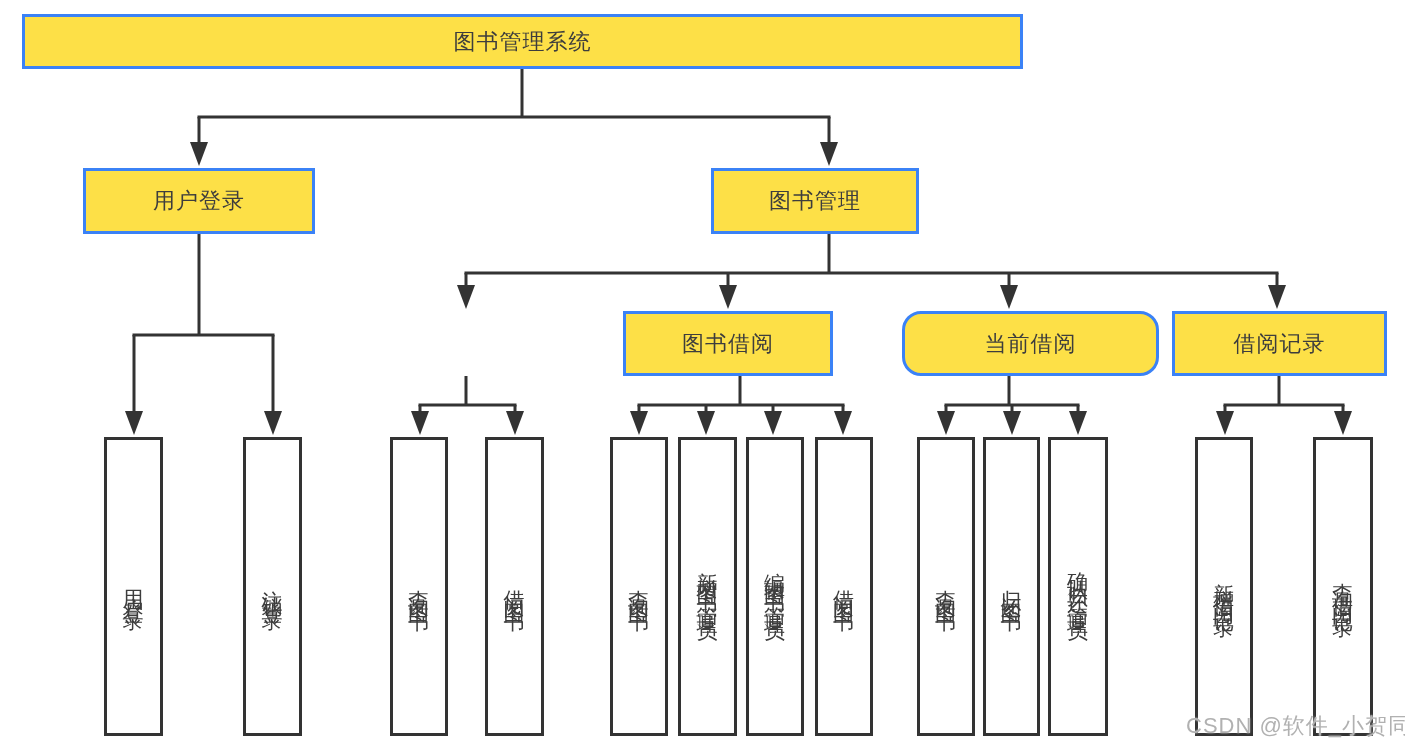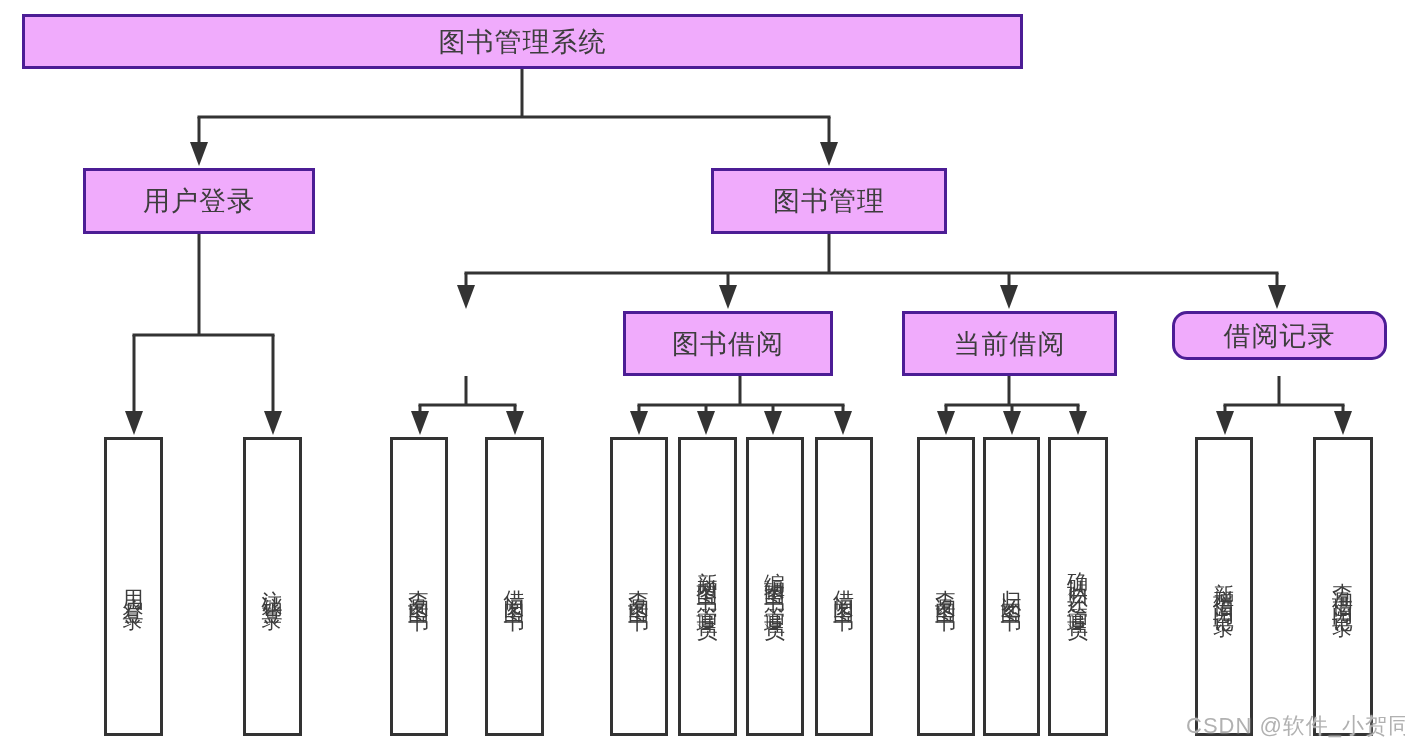--- a/index.html
+++ b/index.html
@@ -19,26 +19,26 @@
   }
   svg.connectors path, svg.connectors line {
     stroke: #333333;
     stroke-width: 3;
     fill: none;
   }
   svg.connectors polygon { fill: #333333; stroke: none; }
   .hnode {
     position: absolute;
     box-sizing: border-box;
-    border: 3px solid #4c1d95;
-    background: #f0abfc;
+    border: 3px solid #3b82f6;
+    background: #fde047;
     display: flex;
     align-items: center;
     justify-content: center;
-    font-size: 27px;
+    font-size: 22px;
     color: #3d3d3d;
     letter-spacing: 1px;
     z-index: 2;
   }
   .vnode {
     position: absolute;
     top: 437px;
     height: 299px;
     box-sizing: border-box;
     border: 3px solid #333333;
@@ -147,31 +147,31 @@
     </g>
   </svg>
 
   <div class="hnode" style="left:22px; top:14px; width:1001px; height:55px;">
     <span>图书管理系统</span>
   </div>
 
   <div class="hnode" style="left:83px; top:168px; width:232px; height:66px;">
     <span>用户登录</span>
   </div>
-  <div class="hnode" style="left:711px; top:168px; width:236px; height:66px;">
+  <div class="hnode" style="left:711px; top:168px; width:208px; height:66px;">
     <span>图书管理</span>
   </div>
 
   <div class="hnode" style="left:623px; top:311px; width:210px; height:65px;align-items:center;">
     <span>图书借阅</span>
   </div>
-  <div class="hnode" style="left:902px; top:311px; width:215px; height:65px;">
+  <div class="hnode" style="left:902px; top:311px; width:257px; height:65px;border-radius:19px;">
     <span>当前借阅</span>
   </div>
-  <div class="hnode" style="left:1172px; top:311px; width:215px; height:49px;border-radius:15px;">
+  <div class="hnode" style="left:1172px; top:311px; width:215px; height:65px;">
     <span>借阅记录</span>
   </div>
 
   <div class="vnode" style="left:104px; width:59px;">
     <span>用户登录</span>
   </div>
   <div class="vnode" style="left:243px; width:59px;">
     <span>注销登录</span>
   </div>
 

